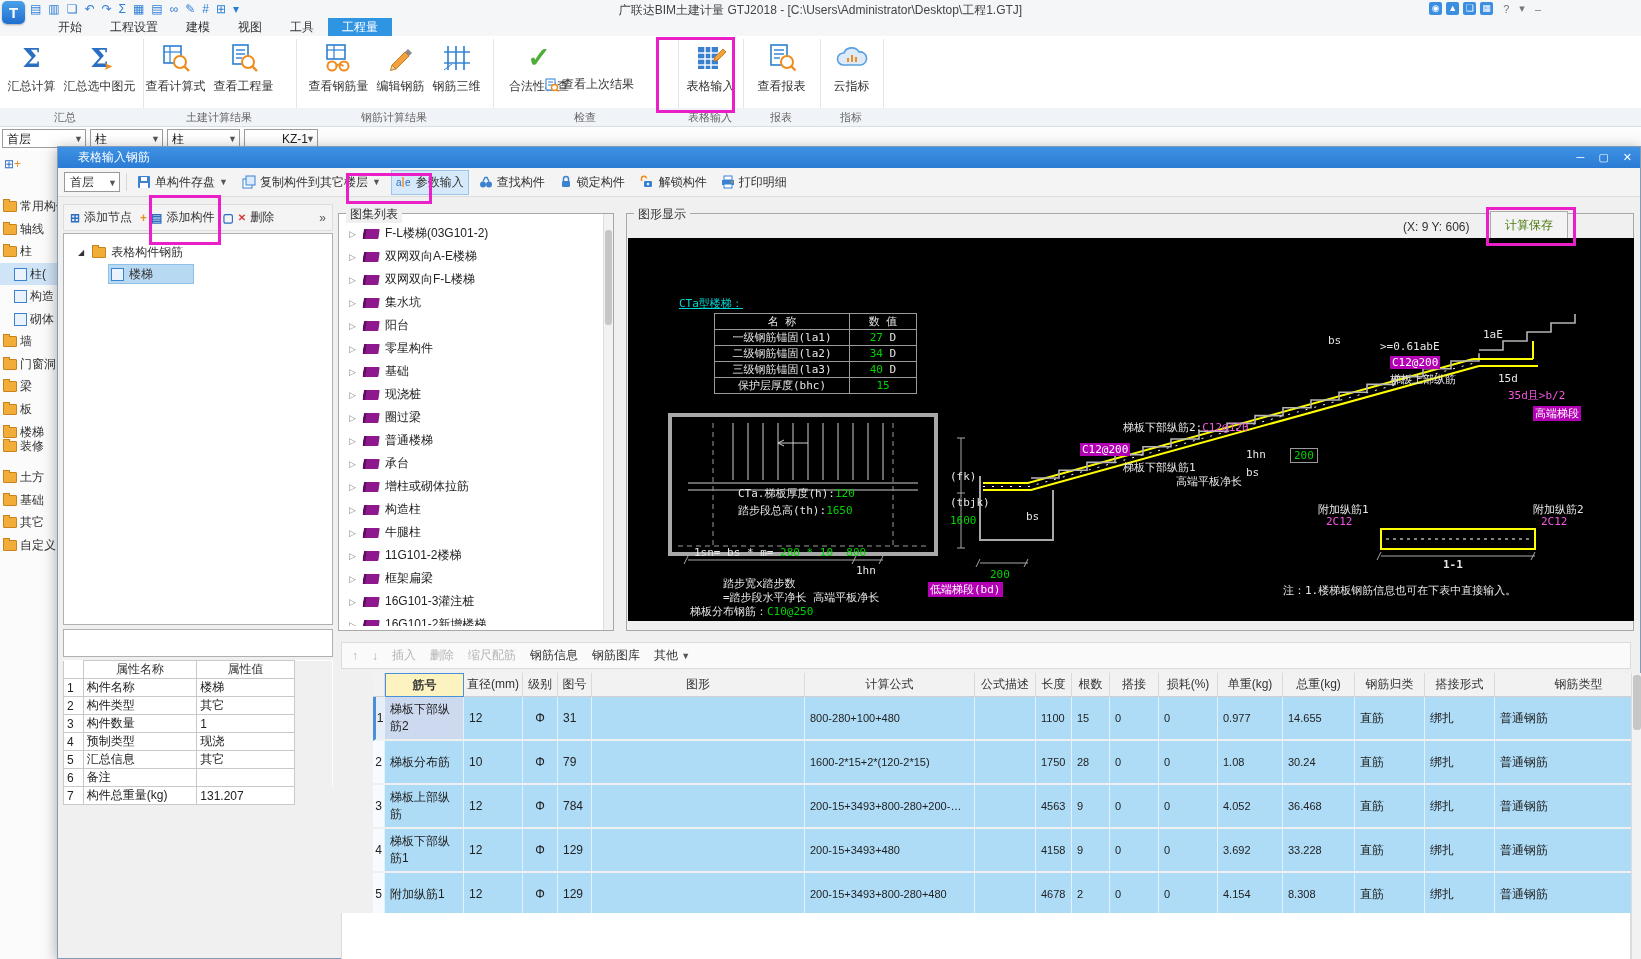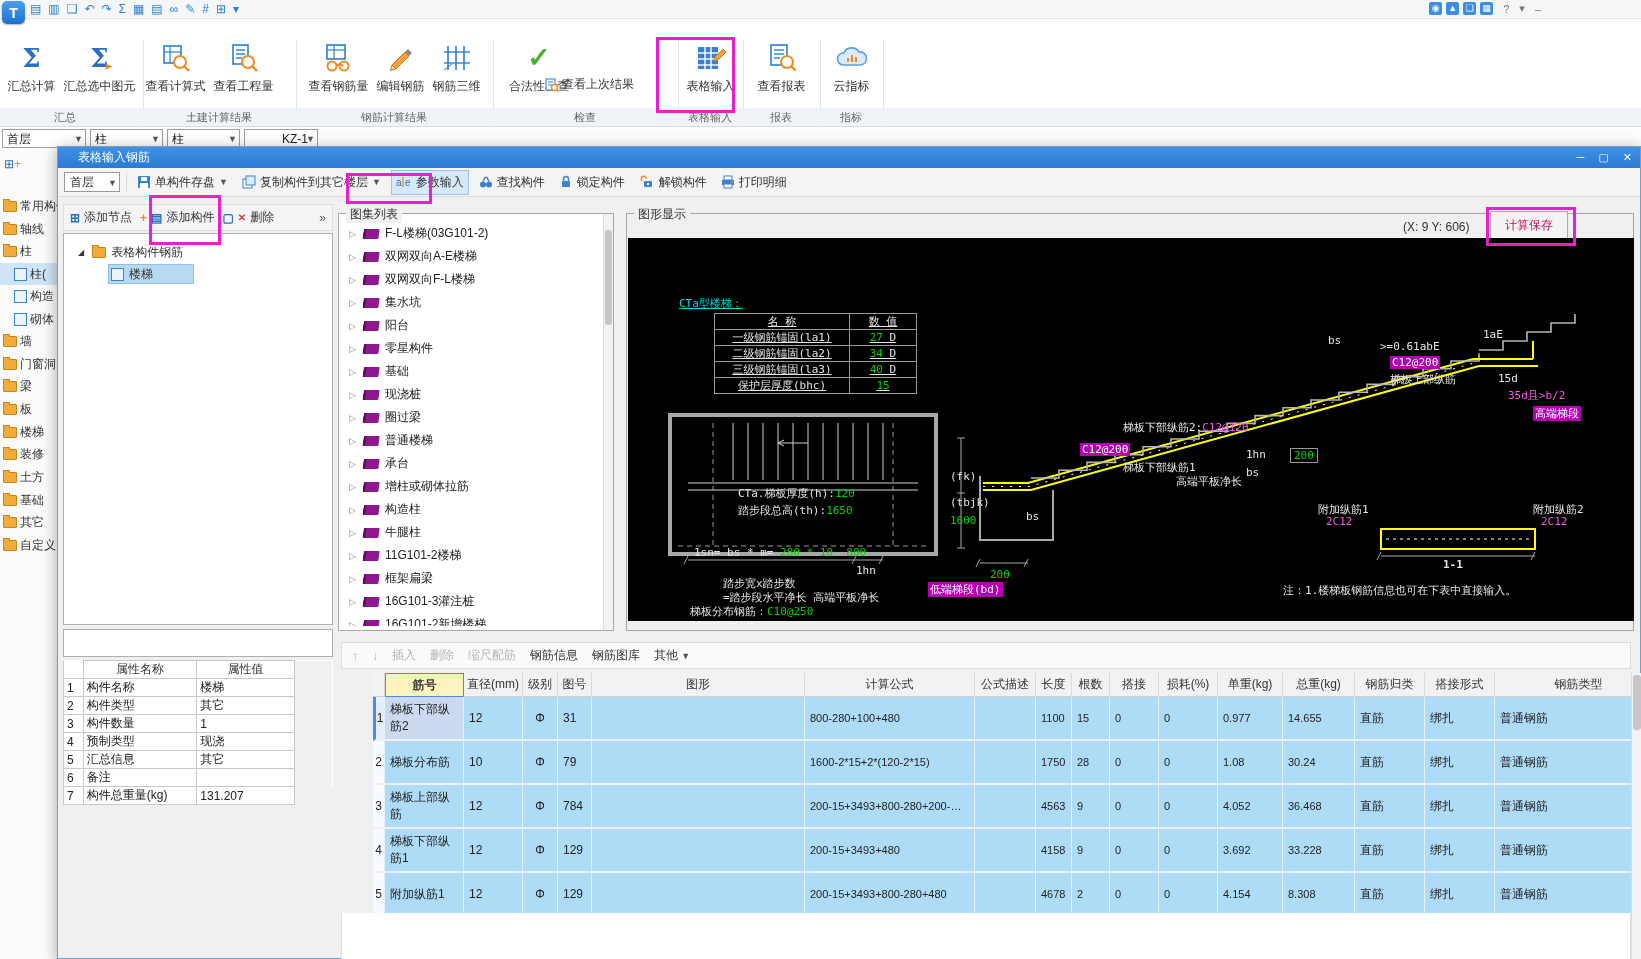--- a/index.html
+++ b/index.html
@@ -68,21 +68,21 @@
   .scrollv{position:absolute;background:#f2f2f2;border-left:1px solid #dcdcdc;}
   .thumb{position:absolute;left:1px;right:1px;background:#c6c6c6;border-radius:3px;}
   
   .canvas{position:absolute;left:570px;top:91px;width:1006px;height:383px;background:#000;overflow:hidden;font-family:"DejaVu Sans Mono",monospace;}
   .cad{position:absolute;font-size:11px;color:#e6e6e6;white-space:nowrap;}
   .cgreen{color:#00d400;}
   .ccyan{color:#00d8d8;margin-left:26px;}
   .cmag{color:#f558e0;}
   .cmagbg{background:#b400b4;color:#fff;padding:0 2px;}
   .cadtable{border-collapse:collapse;}
-  .cadtable td{border:1px solid #9a9a9a;color:#e6e6e6;font-size:11px;padding:0 4px;height:15px;text-align:center;white-space:nowrap;text-decoration:underline;}
+  .cadtable td{border:1px solid #9a9a9a;color:#e6e6e6;font-size:11px;padding:0 4px;height:15px;text-align:center;white-space:nowrap;}
   
   .ptable{border-collapse:collapse;background:#fff;}
   .ptable td{border:1px solid #c9c9c9;font-size:12px;height:17px;padding:0 3px;color:#222;background:#fff;white-space:nowrap;overflow:hidden;}
   .ptable .ph{text-align:center;color:#333;}
   
   .rtools{position:absolute;left:283px;top:495px;width:1290px;height:27px;background:#fafafa;border:1px solid #dcdcdc;box-sizing:border-box;display:flex;align-items:center;gap:14px;padding-left:10px;font-size:12px;}
   .dis{color:#b4b4b4;}
   .rtable{position:absolute;left:283px;top:526px;width:1290px;margin-left:32px;}
   .rt-h{position:relative;height:24px;background:#f2f2f2;}
   .rt-hc{position:absolute;top:0;height:24px;box-sizing:border-box;border-right:1px solid #dadada;border-bottom:1px solid #cfcfcf;font-size:12px;color:#333;display:flex;align-items:center;justify-content:center;}
@@ -113,32 +113,41 @@
       <span>↷</span>
       <span>Σ</span>
       <span>▦</span>
       <span>▤</span>
       <span>∞</span>
       <span>✎</span>
       <span>#</span>
       <span>⊞</span>
       <span>▾</span>
     </div>
+    <div class="wtitle">广联达BIM土建计量 GTJ2018 - [C:\Users\Administrator\Desktop\工程1.GTJ]</div>
     <div class="tb-right">
       <span class="tbi">◉</span>
       <span class="tbi">▲</span>
       <span class="tbi">❑</span>
       <span class="tbi">▦</span>
       <span class="tb-gray">?</span>
       <span class="tb-gray">▾</span>
       <span class="tb-gray">–</span>
     </div>
   </div>
   <div class="logo">T</div>
 
+  <div class="tabsrow">
+    <div class="rtab">开始</div>
+    <div class="rtab">工程设置</div>
+    <div class="rtab">建模</div>
+    <div class="rtab">视图</div>
+    <div class="rtab">工具</div>
+    <div class="rtab active">工程量</div>
+  </div>
 
   <div class="ribbon">
 
     <div class="rgroup" style="left:0;width:143px;">
       <div class="rbtn">
         <span class="ric">
             <span class="sigma">Σ</span>
           </span>
         <span class="rlb">汇总计算</span>
       </div>
@@ -348,21 +357,21 @@
         <span>梁</span>
       </div>
     <div class="sbrow" style="top:247px;">
         <span class="folder"></span>
         <span>板</span>
       </div>
     <div class="sbrow" style="top:270px;">
         <span class="folder"></span>
         <span>楼梯</span>
       </div>
-    <div class="sbrow" style="top:292px;">
+    <div class="sbrow" style="top:284px;">
         <span class="folder"></span>
         <span>装修</span>
       </div>
     <div class="sbrow" style="top:315px;">
         <span class="folder"></span>
         <span>土方</span>
       </div>
     <div class="sbrow" style="top:338px;">
         <span class="folder"></span>
         <span>基础</span>
@@ -631,21 +640,21 @@
       </div>
       <div class="scrollv" style="right:0;top:0;width:9px;height:416px;">
           <div class="thumb" style="top:16px;height:95px;"></div>
         </div>
     </div>
     <div class="legend" style="left:288px;top:59px;">图集列表</div>
 
     <div class="fieldset" style="left:568px;top:66px;width:1008px;height:418px;background:#f0f0f0;"></div>
     <div class="legend" style="left:576px;top:59px;">图形显示</div>
     <div class="a" style="left:1345px;top:73px;font-size:12px;color:#333;">(X: 9 Y: 606)</div>
-    <div class="a" style="left:1432px;top:64px;width:76px;height:26px;background:#f3f3f3;border:1px solid #ababab;color:#be185d;font-size:12px;display:flex;align-items:center;justify-content:center;">
+    <div class="a" style="left:1432px;top:64px;width:76px;height:26px;background:#f3f3f3;border:1px solid #ababab;color:#4d7c0f;font-size:12px;display:flex;align-items:center;justify-content:center;">
         <span>计算保存</span>
       </div>
     <div class="hilite" style="left:1428px;top:60px;width:84px;height:33px;"></div>
 
     <div class="canvas">
       <svg class="a" width="1006" height="383" style="left:0;top:0;">
 
         <rect x="42" y="177" width="266" height="139" fill="none" stroke="#a8a8a8" stroke-width="4"></rect>
         <path d="M105,185V242 M120,185V242 M135,185V242 M150,185V242 M165,185V242 M180,185V242 M195,185V242 M210,185V242 M225,185V242 M240,185V242 M255,185V242" stroke="#cfcfcf" stroke-width="1"></path>
         <path d="M60,245 H290 M60,252 H290" stroke="#cfcfcf" stroke-width="1"></path>

